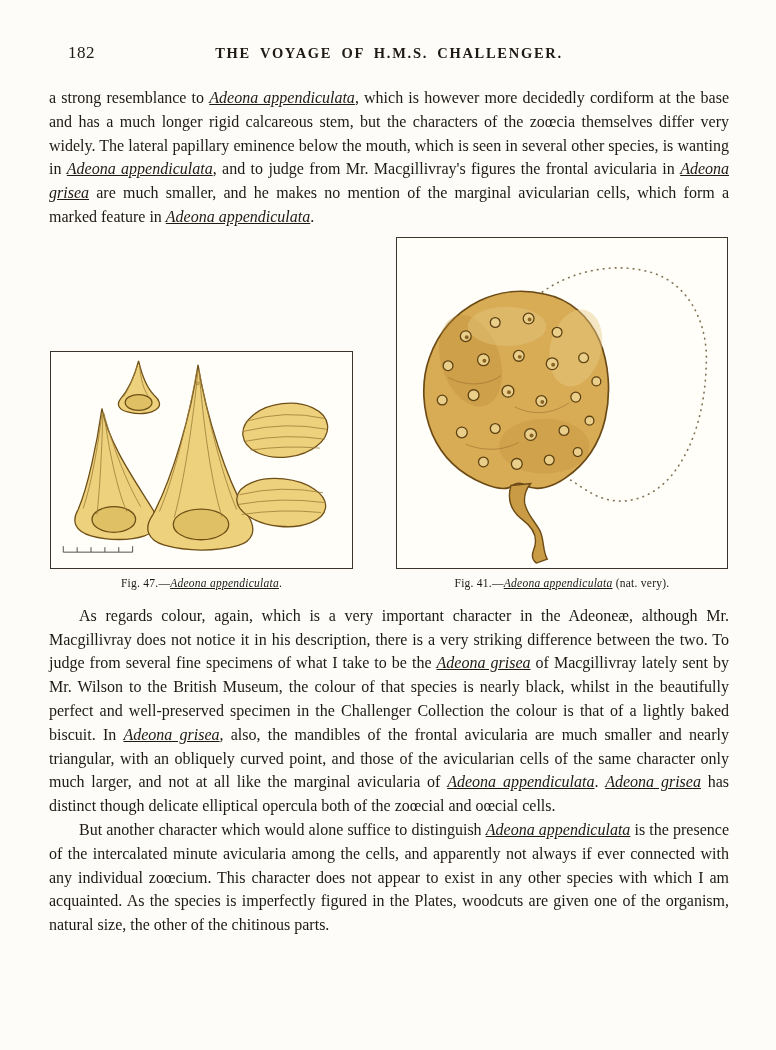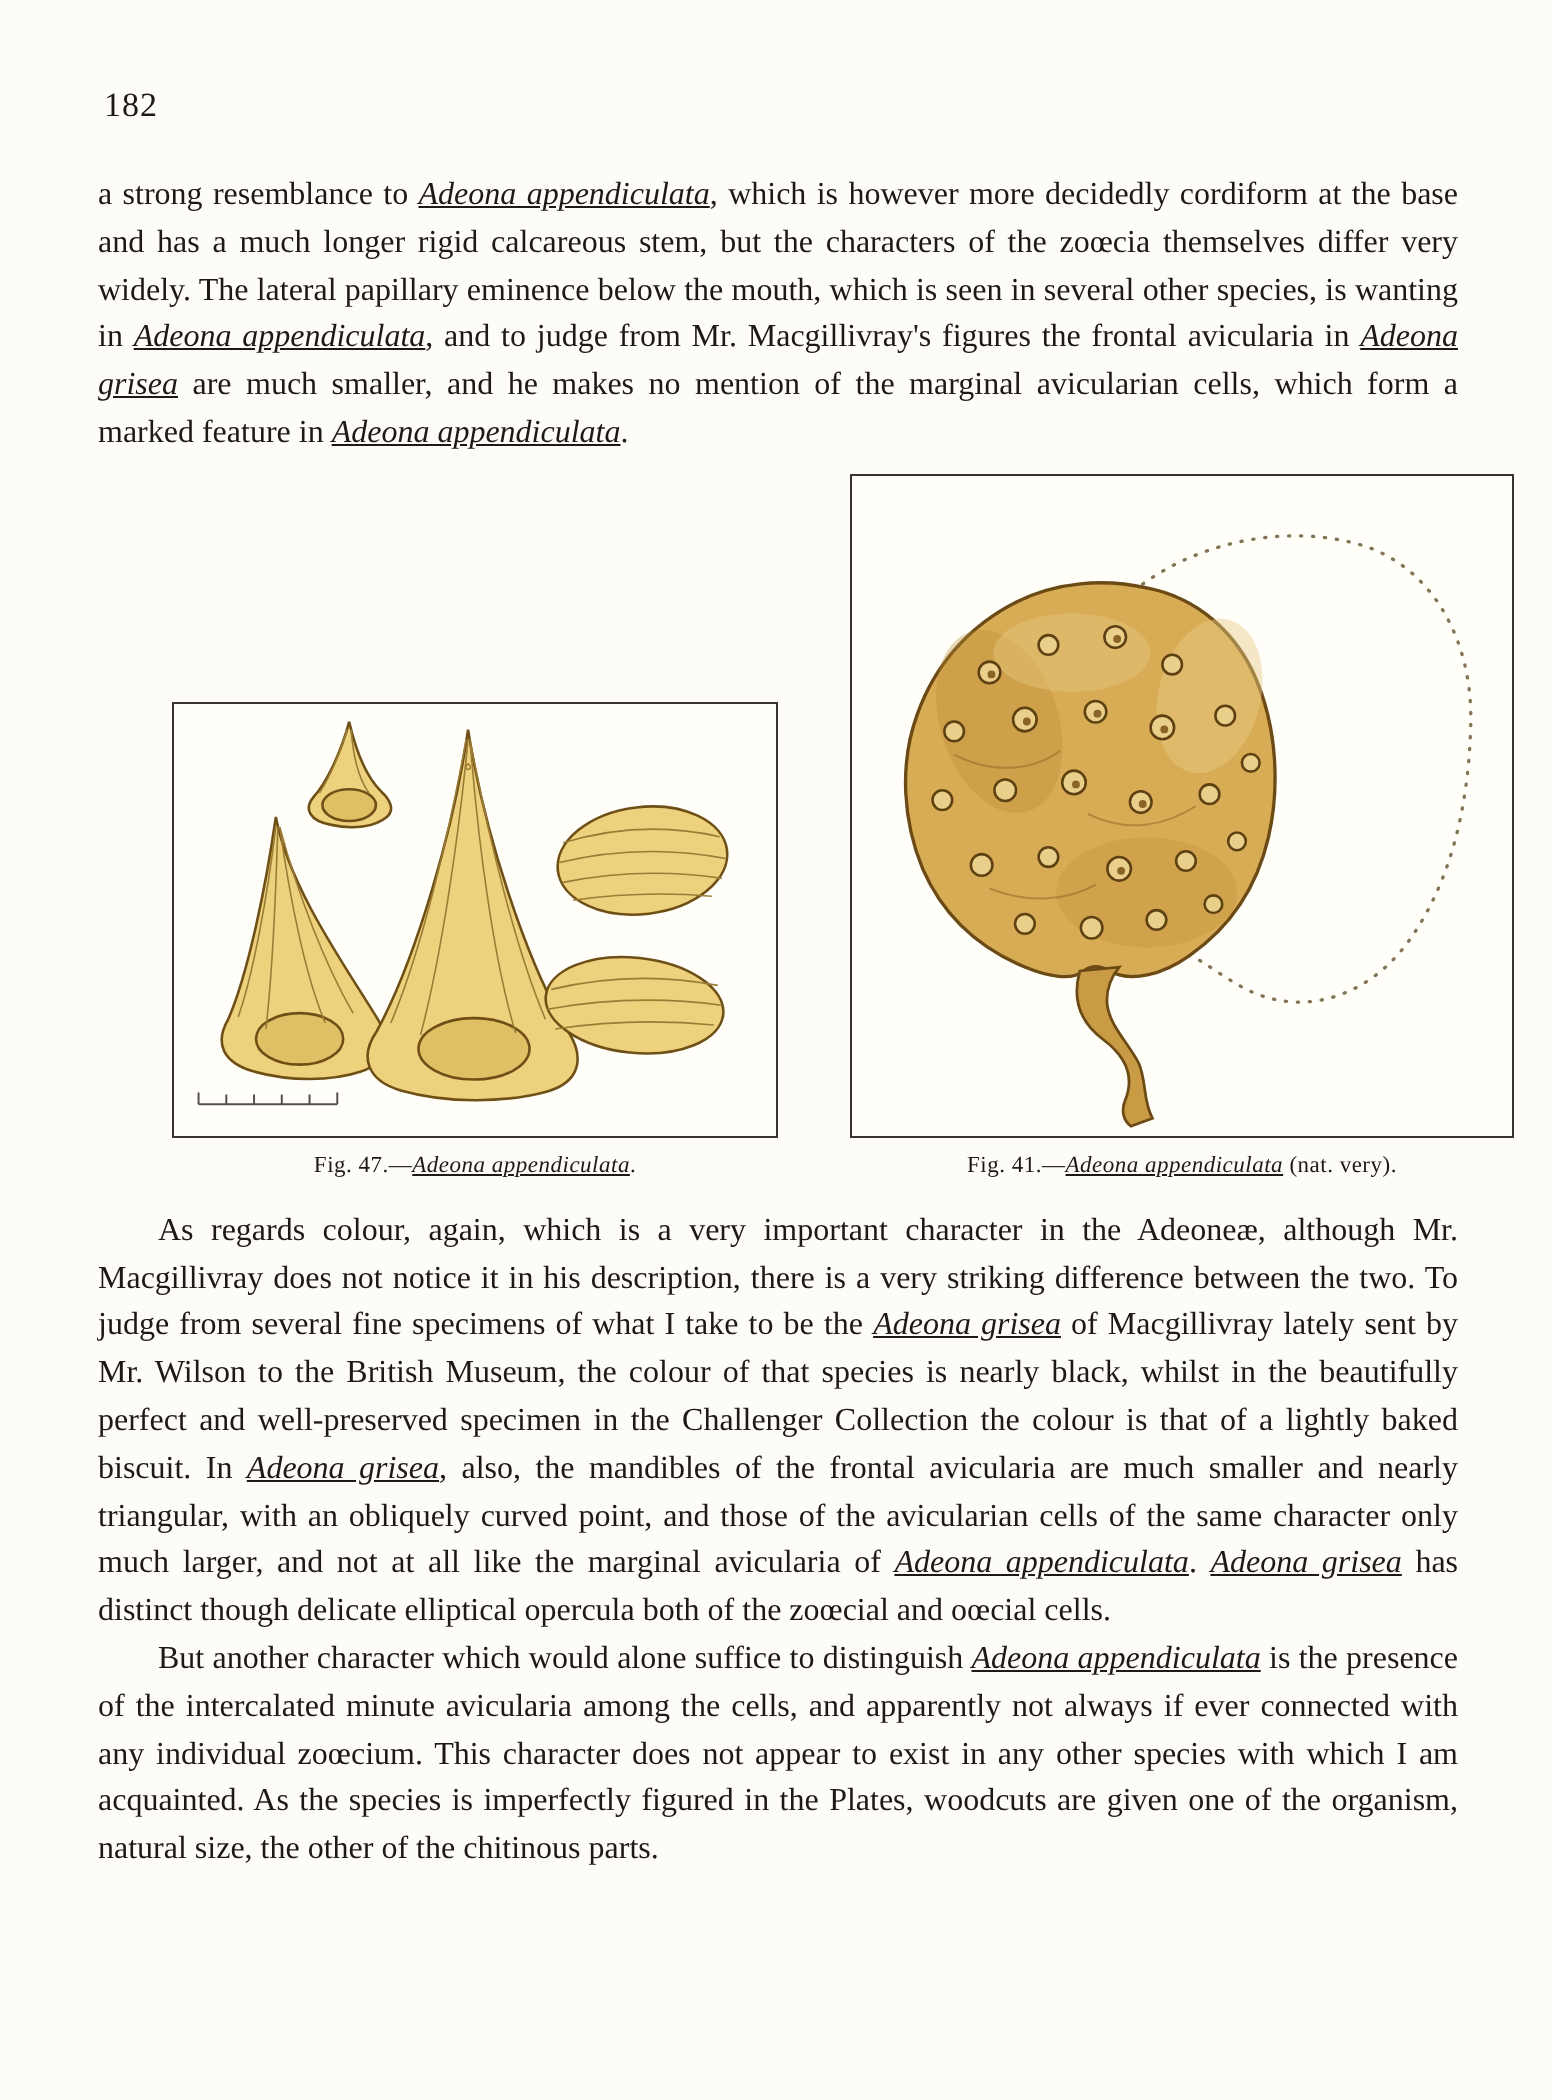--- a/index.html
+++ b/index.html
@@ -7,48 +7,49 @@
   body {
     height:1050px;
     background:#fdfcf8;
     color:#1d1914;
     font-family:"Liberation Serif","DejaVu Serif",serif;
     overflow:hidden;
   }
   .sheet { position:relative; width:776px; height:1050px; padding:42px 47px 0 49px; }
 
   .header { position:relative; height:24px; margin-bottom:20px; }
-  .pageno { position:absolute; left:3px; top:1px; font-size:17px; letter-spacing:.5px; }
+  .pageno { position:absolute; left:19px; top:1px; font-size:17px; letter-spacing:.5px; }
   .running-title {
     text-align:center; font-size:14.5px; font-weight:bold;
     letter-spacing:1.7px; word-spacing:4px; padding-top:3px;
   }
 
   p.body { font-size:16px; line-height:23.8px; text-align:justify; }
   p.indent { text-indent:30px; }
   .it { font-style:italic;text-decoration:underline; }
 
   .figures {
     margin:8px 1px 15px 1px;
     display:flex; justify-content:space-between; align-items:flex-end;
   }
-  .figcol { display:flex; flex-direction:column; align-items:center;margin-left:36px; }
+  .figcol { display:flex; flex-direction:column; align-items:center; }
   .figbox { border:1.3px solid #3a342c; background:#fffef9; }
   .figbox svg { display:block; }
   .box47 { width:303px; height:218px; }
   .box48 { width:332px; height:332px; }
   .caption { margin-top:8px; font-size:11.5px; letter-spacing:.25px; white-space:nowrap; }
 </style>
 </head>
 <body>
 
 <div class="sheet">
 
   <div class="header">
     <span class="pageno">182</span>
+    <div class="running-title">THE VOYAGE OF H.M.S. CHALLENGER.</div>
   </div>
 
   <p class="body"><span>a strong resemblance to </span><span class="it">Adeona appendiculata</span><span>, which is however more decidedly cordiform at the base and has a much longer rigid calcareous stem, but the characters of the zoœcia themselves differ very widely.  The lateral papillary eminence below the mouth, which is seen in several other species, is wanting in </span><span class="it">Adeona appendiculata</span><span>, and to judge from Mr. Macgillivray's figures the frontal avicularia in </span><span class="it">Adeona grisea</span><span> are much smaller, and he makes no mention of the marginal avicularian cells, which form a marked feature in </span><span class="it">Adeona appendiculata</span><span>.</span></p>
 
   <div class="figures">
 
     <div class="figcol">
       <div class="figbox box47">
         <svg viewBox="0 0 303 218" width="301" height="216">
           <g fill="#edd17d" stroke="#6e4f16" stroke-width="1.3">

